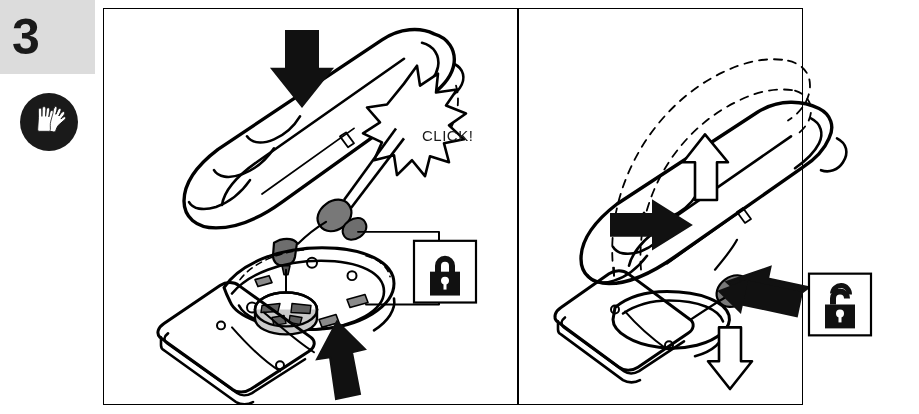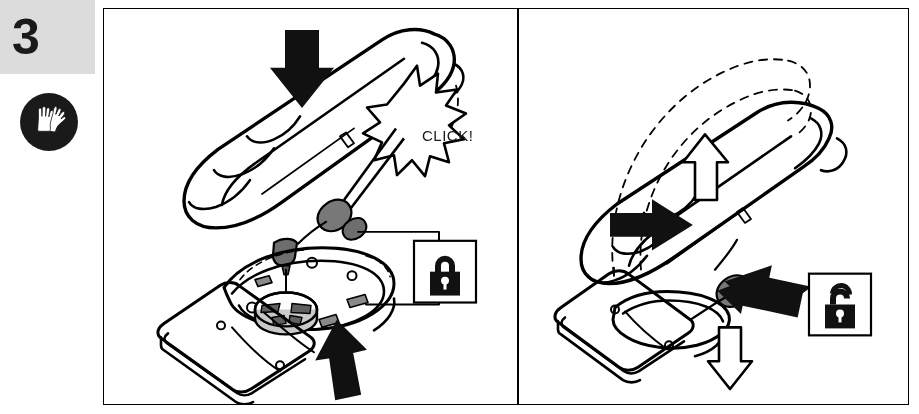--- a/index.html
+++ b/index.html
@@ -11,21 +11,21 @@
   #step-column{position:absolute;left:0;top:0;width:95px;height:414px;}
   #step-badge{position:absolute;left:0;top:0;width:95px;height:74px;
               background:#dcdcdc;}
   #step-number{position:absolute;left:12px;top:6px;font-size:50px;
                font-weight:bold;line-height:62px;color:#1a1a1a;
                font-family:"Liberation Sans","DejaVu Sans",sans-serif;}
   #ppe-icon{position:absolute;left:20px;top:93px;width:58px;height:58px;}
 
   
   #illustration-frame{position:absolute;left:103px;top:8px;
-       width:806px;height:397px;border:1.6px solid #000;box-sizing:border-box;
+       width:700px;height:397px;border:1.6px solid #000;box-sizing:border-box;
        background:#fff;}
   #panel-divider{position:absolute;left:413px;top:0;width:1.6px;height:100%;
        background:#000;}
   .panel{position:absolute;top:0;height:100%;}
   #panel-lock{left:0;width:413px;}
   #panel-unlock{left:415px;width:389px;}
   .panel-svg{position:absolute;left:0;top:0;width:100%;height:100%;}
 
   .click-label{font-family:"Liberation Sans","DejaVu Sans",sans-serif;
                font-size:15px;letter-spacing:.5px;fill:#1a1a1a;}

